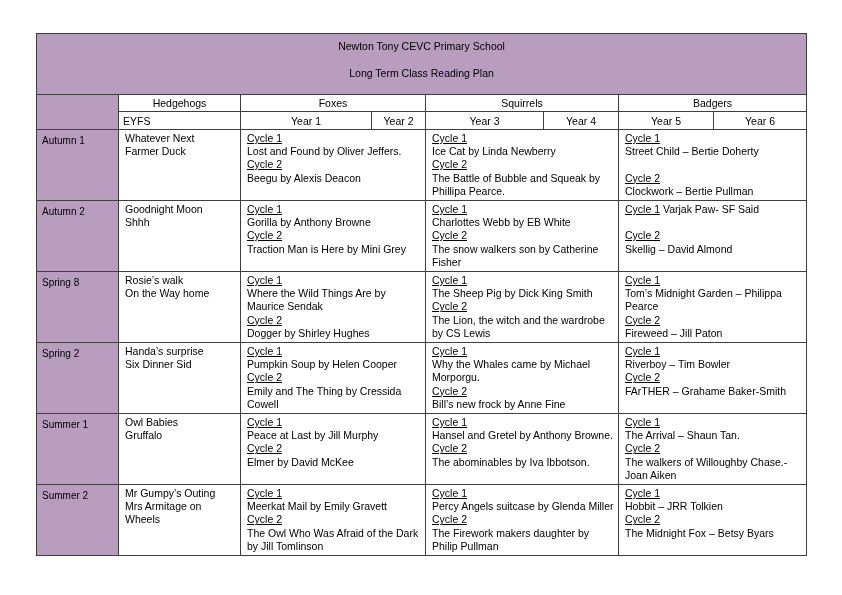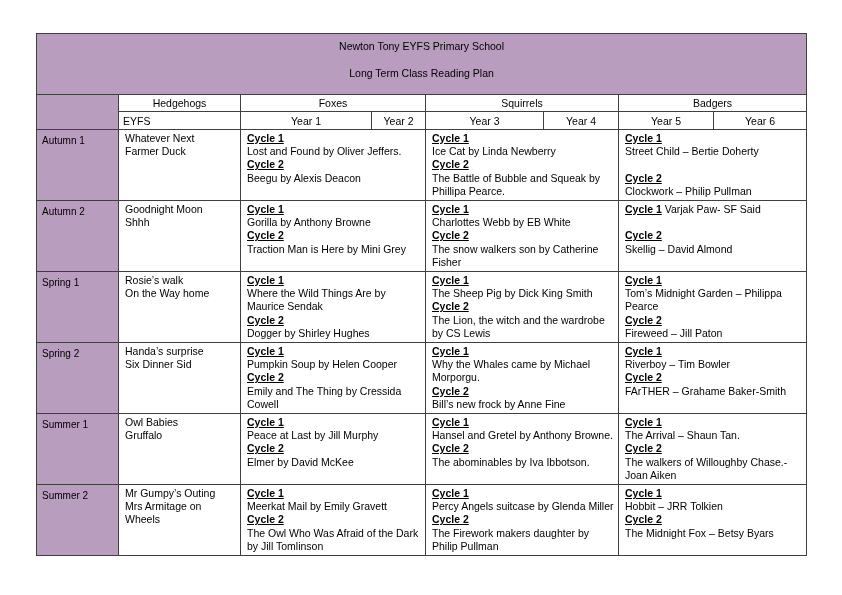--- a/index.html
+++ b/index.html
@@ -48,41 +48,41 @@
     padding:4px 4px 2px 5px;
     line-height:13px;
   }
   .content-cell{
     background:#fff;
     font-size:10.5px;
     padding:2px 3px 2px 6px;
     line-height:13.2px;
   }
   .para{min-height:13px;}
-  .cycle-label{font-weight:bold;text-decoration:underline;}
+  .cycle-label{font-weight:normal;text-decoration:underline;}
 </style>
 </head>
 <body>
 
 <div class="sheet">
   <table>
     <colgroup>
       <col style="width:82px">
       <col style="width:122px">
       <col style="width:131px">
       <col style="width:54px">
       <col style="width:118px">
       <col style="width:75px">
       <col style="width:95px">
       <col style="width:93px">
     </colgroup>
     <tbody id="plan-body">
       <tr>
         <td colspan="8" class="banner">
-          <div class="line1">Newton Tony EYFS Primary School</div>
+          <div class="line1">Newton Tony CEVC Primary School</div>
           <div class="line2">Long Term Class Reading Plan</div>
         </td>
       </tr>
       <tr class="class-row">
         <td class="corner" rowspan="2"></td>
         <td class="class-cell">Hedgehogs</td>
         <td class="class-cell" colspan="2">Foxes</td>
         <td class="class-cell" colspan="2">Squirrels</td>
         <td class="class-cell" colspan="2">Badgers</td>
       </tr>
@@ -111,21 +111,21 @@
             <div class="para"><span class="cycle-label">Cycle 1</span></div>
             <div class="para">Ice Cat by Linda Newberry</div>
             <div class="para"><span class="cycle-label">Cycle 2</span></div>
             <div class="para">The Battle of Bubble and Squeak by Phillipa Pearce.</div>
           </td>
           <td class="content-cell" colspan="2">
             <div class="para"><span class="cycle-label">Cycle 1</span></div>
             <div class="para">Street Child – Bertie Doherty</div>
             <div class="para">&nbsp;</div>
             <div class="para"><span class="cycle-label">Cycle 2</span></div>
-            <div class="para">Clockwork – Philip Pullman</div>
+            <div class="para">Clockwork – Bertie Pullman</div>
           </td>
         </tr>
         <tr class="body-row">
           <td class="term-cell">Autumn 2</td>
           <td class="content-cell" colspan="1">
             <div class="para">Goodnight Moon</div>
             <div class="para">Shhh</div>
           </td>
           <td class="content-cell" colspan="2">
             <div class="para"><span class="cycle-label">Cycle 1</span></div>
@@ -140,21 +140,21 @@
             <div class="para">The snow walkers son by Catherine Fisher</div>
           </td>
           <td class="content-cell" colspan="2">
             <div class="para"><span class="cycle-label">Cycle 1</span> Varjak Paw- SF Said</div>
             <div class="para">&nbsp;</div>
             <div class="para"><span class="cycle-label">Cycle 2</span></div>
             <div class="para">Skellig – David Almond</div>
           </td>
         </tr>
         <tr class="body-row">
-          <td class="term-cell">Spring 1</td>
+          <td class="term-cell">Spring 8</td>
           <td class="content-cell" colspan="1">
             <div class="para">Rosie’s walk</div>
             <div class="para">On the Way home</div>
           </td>
           <td class="content-cell" colspan="2">
             <div class="para"><span class="cycle-label">Cycle 1</span></div>
             <div class="para">Where the Wild Things Are by Maurice Sendak</div>
             <div class="para"><span class="cycle-label">Cycle 2</span></div>
             <div class="para">Dogger by Shirley Hughes</div>
           </td>

